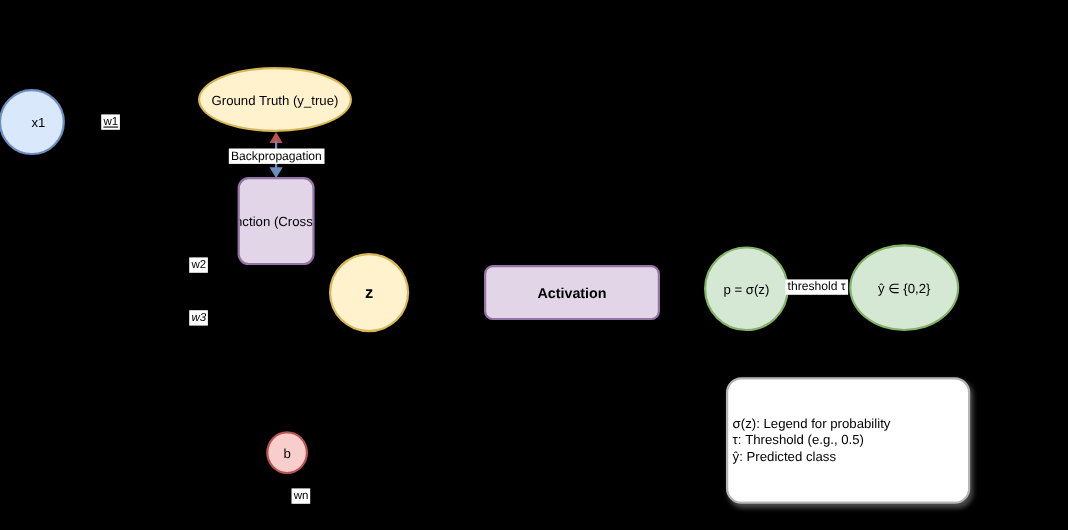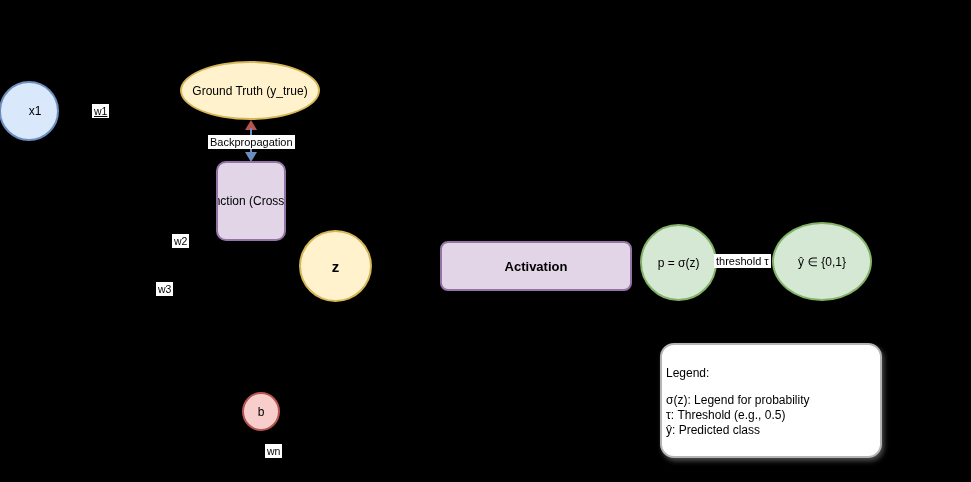--- a/index.html
+++ b/index.html
@@ -25,21 +25,21 @@
     background:var(--purple_fill);border:2px solid var(--purple_stroke);
     overflow:hidden;
   }
   .loss-node span{white-space:nowrap;}
   .z-node{
     left:299px;top:230px;width:73px;height:72px;border-radius:50%;
     background:var(--yellow_fill);border:2px solid var(--yellow_stroke);
     font-weight:bold;font-size:15px;
   }
   .activation-node{
-    left:440px;top:241px;width:192px;height:50px;border-radius:8px;
+    left:440px;top:241px;width:160px;height:50px;border-radius:8px;
     background:var(--purple_fill);border:2px solid var(--purple_stroke);
     font-weight:bold;font-size:13px;
   }
   .prob-node{
     left:640px;top:224px;width:77px;height:77px;border-radius:50%;
     background:var(--green_fill);border:2px solid var(--green_stroke);
   }
   .pred-node{
     left:772px;top:222px;width:100px;height:79px;border-radius:50%;
     background:var(--green_fill);border:2px solid var(--green_stroke);
@@ -70,21 +70,21 @@
     border:2px solid #b5b5b5;box-shadow:2px 3px 5px rgba(170,170,170,0.45);
     color:#000;font-size:12px;line-height:15px;padding:21px 4px 0 4px;
   }
   .legend .legend-lines{margin-top:12px;}
   #x1{left:-1px;top:81px;padding-left:12px;}
   #x2{left:0px;top:182px;}
   #x3{left:0px;top:281px;}
   #xn{left:1px;top:421px;}
   #w1{left:92px;top:104px;text-decoration:underline;}
   #w2{left:172px;top:234px;}
-  #w3{left:156px;top:282px;}
+  #w3{left:172px;top:282px;font-style:italic;}
   #wn{left:265px;top:444px;}
   #backprop-label{left:208px;top:135px;}
   #threshold-label{left:714px;top:254px;}
 </style>
 </head>
 <body>
 
 <div id="canvas">
 
   <div id="x1" class="node input-node">x1</div>
@@ -106,26 +106,25 @@
   </div>
 
   <div class="node z-node">z</div>
 
   <div class="node activation-node">Activation</div>
 
   <div class="node prob-node">p = σ(z)</div>
 
   <div id="threshold-label" class="chip big">threshold τ</div>
 
-  <div class="node pred-node">ŷ ∈ {0,1}</div>
+  <div class="node pred-node">ŷ ∈ {0,2}</div>
 
   <div class="node bias-node">b</div>
 
   <div class="legend">
-    <div>Legend:</div>
     <div class="legend-lines">
       <div>σ(z): Legend for probability</div>
       <div>τ: Threshold (e.g., 0.5)</div>
       <div>ŷ: Predicted class</div>
     </div>
   </div>
 
 </div>
 
 </body></html>

